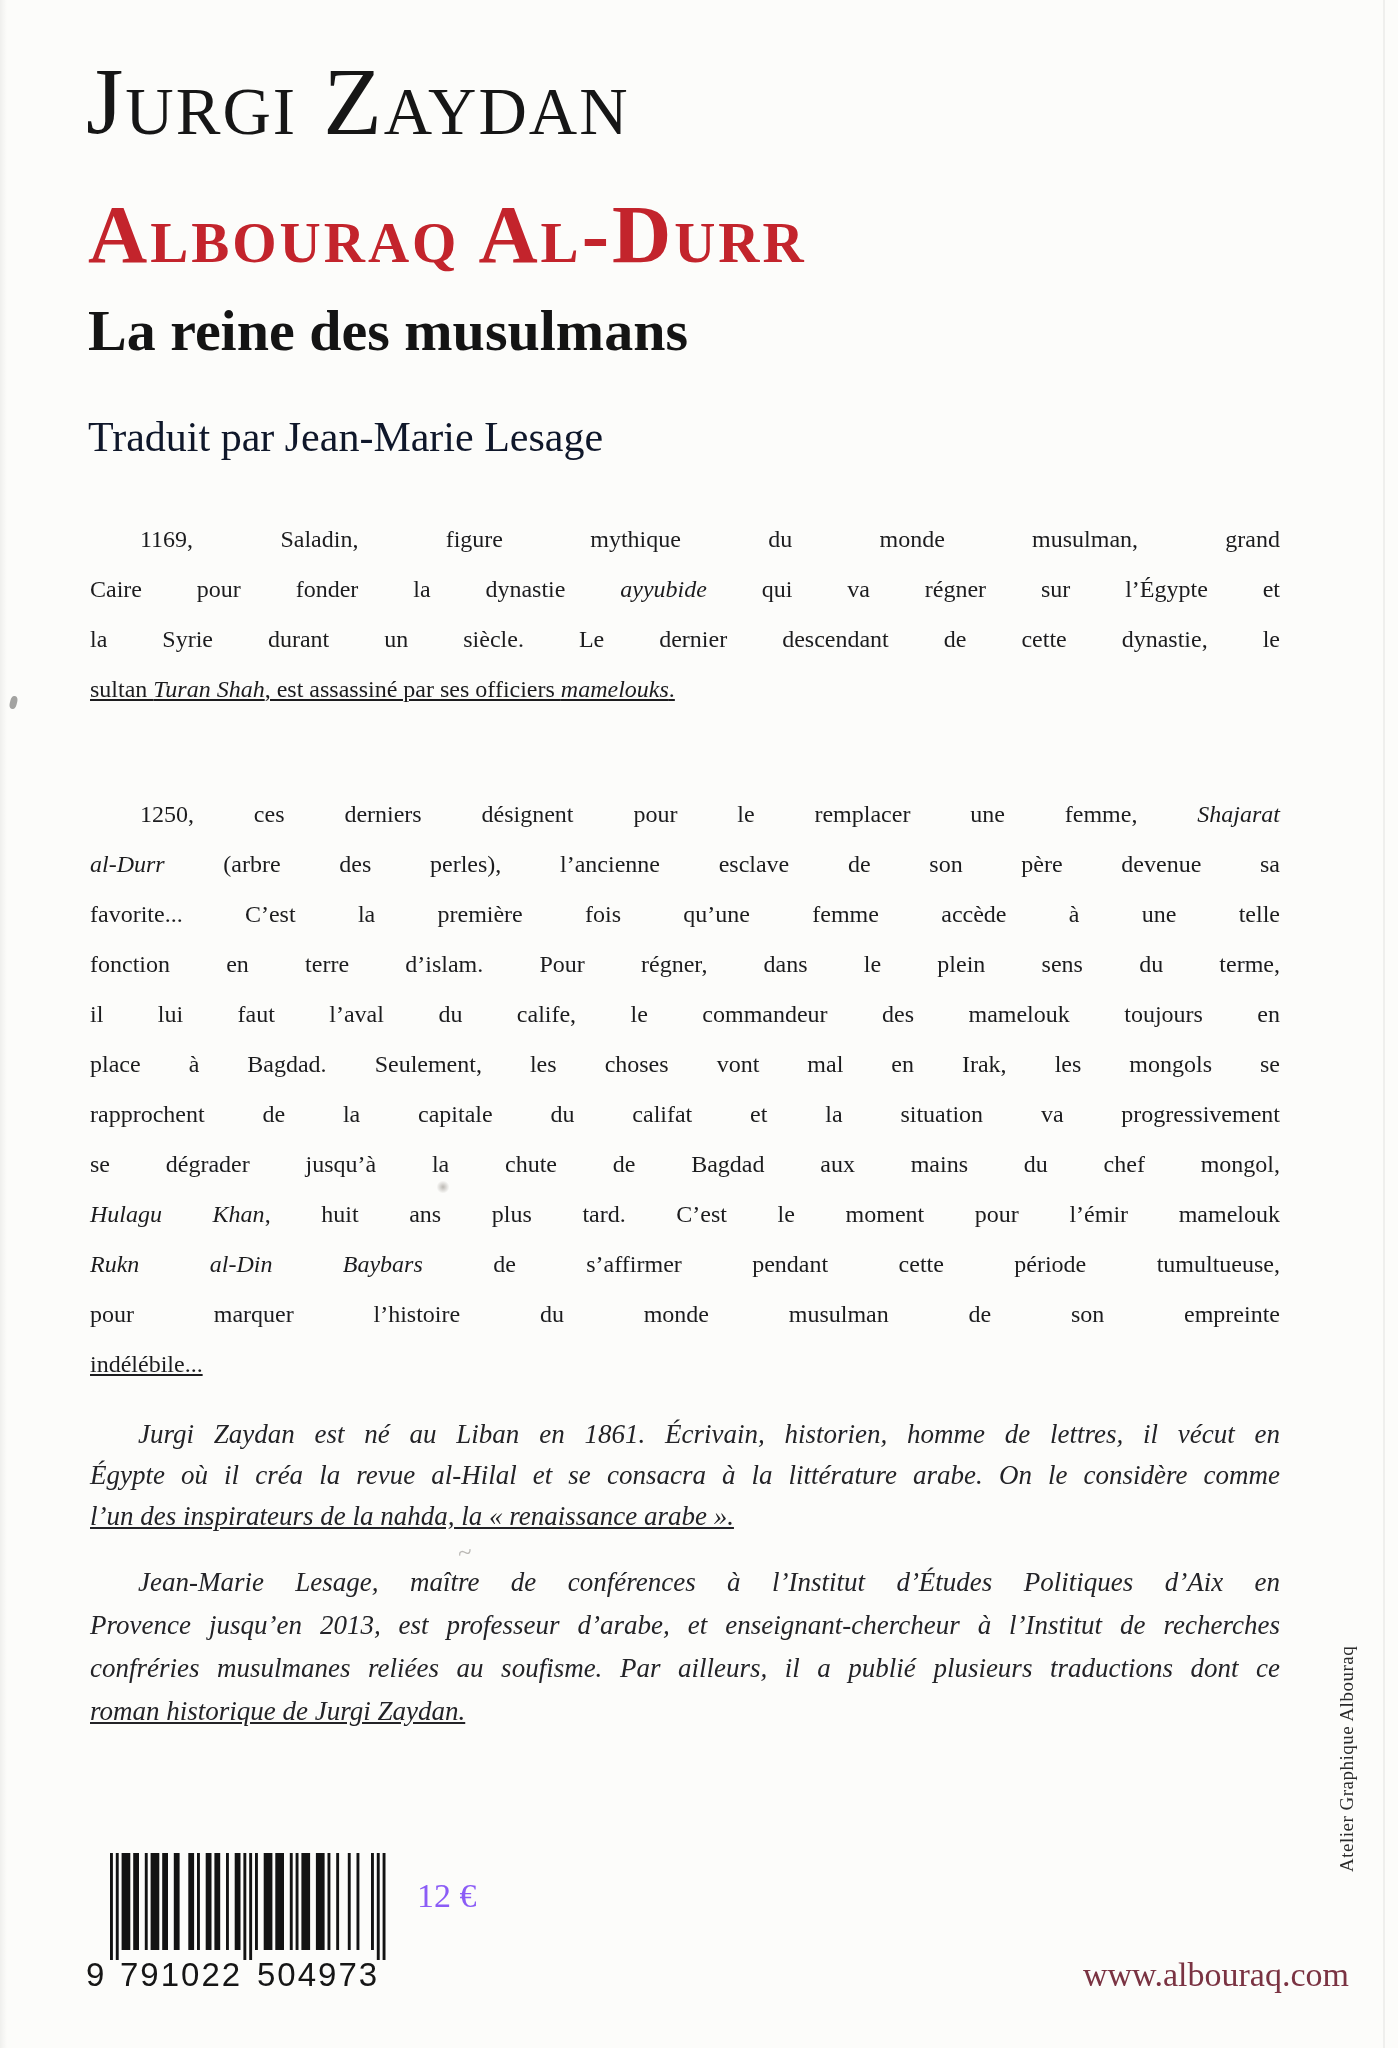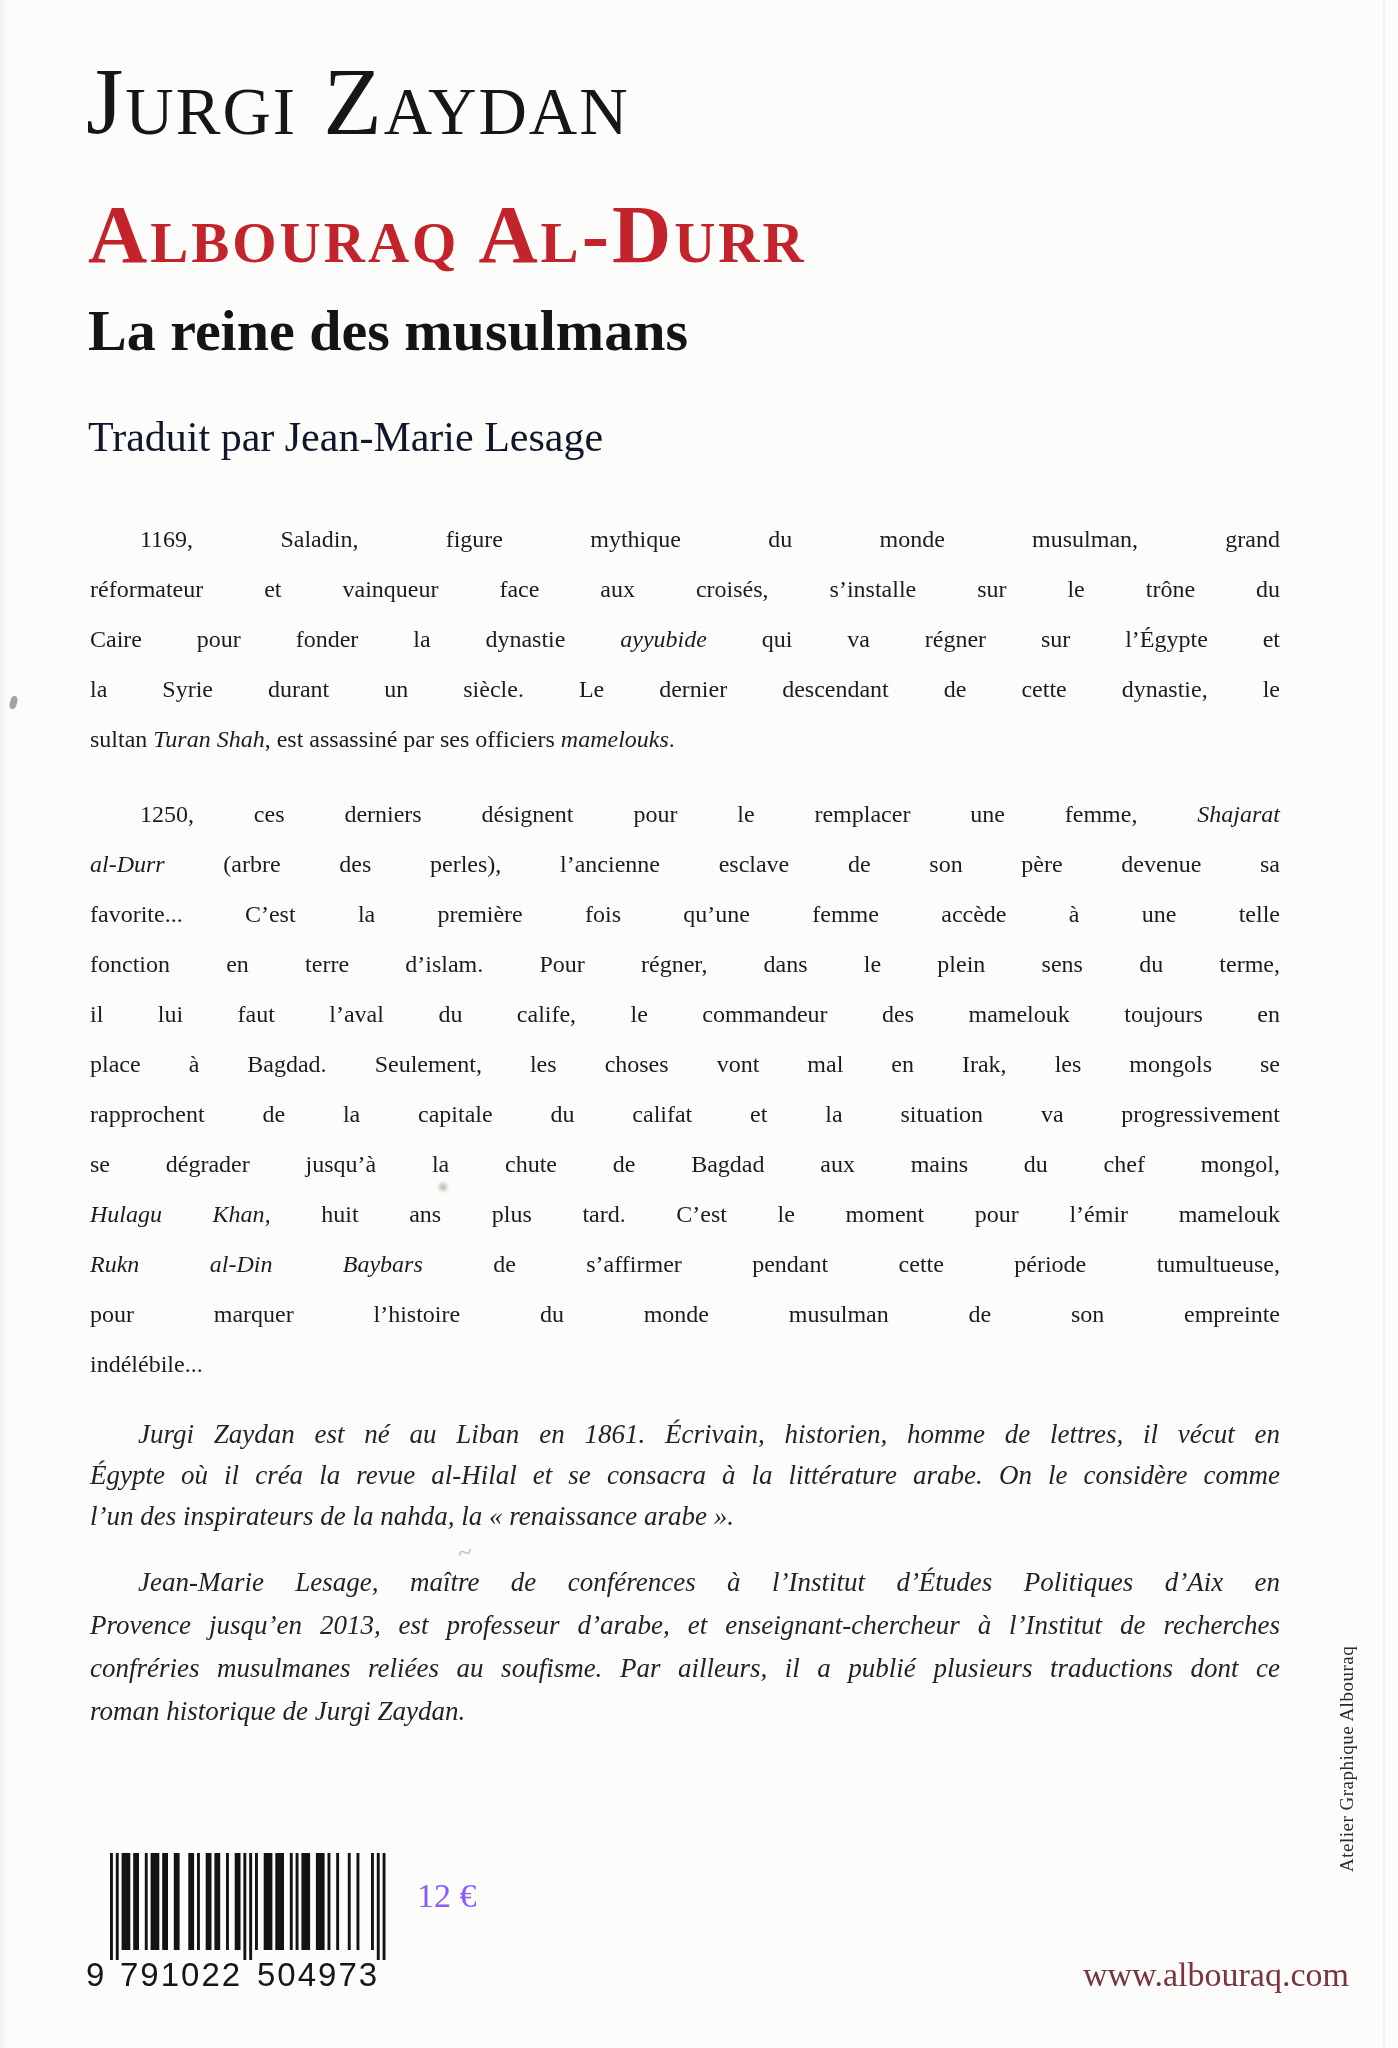--- a/index.html
+++ b/index.html
@@ -17,21 +17,21 @@
   .subtitle{position:absolute;left:88px;top:300px;font-size:58px;line-height:62px;font-weight:bold;color:#141414;white-space:nowrap;}
   .credit{position:absolute;left:88px;top:414px;font-size:42px;line-height:46px;color:#0f172a;white-space:nowrap;}
 
   .para{position:absolute;left:90px;width:1190px;font-size:24px;line-height:50px;color:#1c1c1e;}
   .p1{top:514px;}
   .p2{top:789px;}
   .bio{position:absolute;left:90px;width:1190px;font-style:italic;color:#232327;}
   .bio1{top:1414px;font-size:27px;line-height:41px;}
   .bio2{top:1561px;font-size:27px;line-height:43px;}
   .tline{text-align:justify;text-align-last:justify;white-space:normal;}
-  .tline.tlast{text-align-last:left;}
+  .tline.tlast{text-align-last:left;text-decoration:underline;}
   .para .tline:first-child{text-indent:50px;}
   .bio .tline:first-child{text-indent:48px;}
 
   .barcode{position:absolute;left:84px;top:1853px;width:312px;height:140px;}
   .barcode svg{position:absolute;left:26px;top:0;}
   .bc-digit{position:absolute;top:105px;font-family:"Liberation Sans","DejaVu Sans",sans-serif;font-size:33px;line-height:33px;letter-spacing:2px;color:#161616;}
   .bc-lead{left:2px;}
   .bc-grp1{left:36px;}
   .bc-grp2{left:173px;}
 
@@ -50,21 +50,20 @@
   <div class="speck2"></div>
   <div class="speck3">~</div>
 
   <div class="author">Jurgi Zaydan</div>
   <div class="title" id="book-title" style="color: rgb(195, 36, 44);">Albouraq Al-Durr</div>
   <div class="subtitle">La reine des musulmans</div>
   <div class="credit">Traduit par Jean-Marie Lesage</div>
 
   <div class="para p1">
       <div class="tline">1169, Saladin, figure mythique du monde musulman, grand</div>
-      <div class="tline">réformateur et vainqueur face aux croisés, s’installe sur le trône du</div>
       <div class="tline">Caire pour fonder la dynastie <i>ayyubide</i> qui va régner sur l’Égypte et</div>
       <div class="tline">la Syrie durant un siècle. Le dernier descendant de cette dynastie, le</div>
       <div class="tline tlast">sultan <i>Turan Shah</i>, est assassiné par ses officiers <i>mamelouks</i>.</div>
     </div>
   <div class="para p2">
       <div class="tline">1250, ces derniers désignent pour le remplacer une femme, <i>Shajarat</i></div>
       <div class="tline"><i>al-Durr</i> (arbre des perles), l’ancienne esclave de son père devenue sa</div>
       <div class="tline">favorite... C’est la première fois qu’une femme accède à une telle</div>
       <div class="tline">fonction en terre d’islam. Pour régner, dans le plein sens du terme,</div>
       <div class="tline">il lui faut l’aval du calife, le commandeur des mamelouk toujours en</div>

